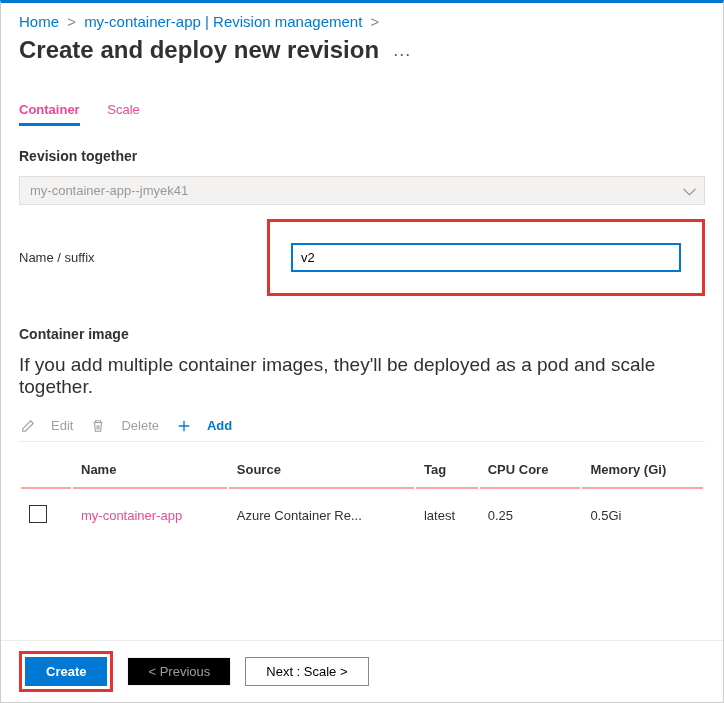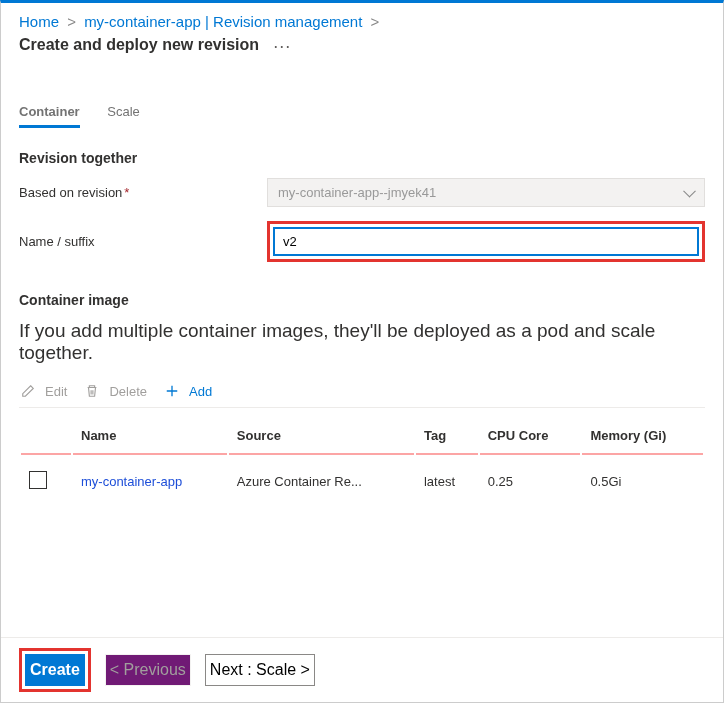--- a/index.html
+++ b/index.html
@@ -19,43 +19,43 @@
       padding: 10px 18px 0 18px;
     }
     .breadcrumb {
       font-size: 15px;
       color: #605e5c;
       margin-bottom: 6px;
     }
     .breadcrumb a { color: #0078d4; text-decoration: none; }
     .breadcrumb .sep { color: #888; padding: 0 4px; }
     h1.page-title {
-      font-size: 16px;
-      font-weight: 600;
-      margin-bottom: 16px;
+      font-size: 24px;
+      font-weight: 600;
+      margin-bottom: 4px;
       display: inline-block;
     }
     .ellipsis-btn {
       display: inline-block;
       margin-left: 10px;
       color: #605e5c;
       cursor: pointer;
       font-size: 18px;
       vertical-align: middle;
     }
     .tabs {
       margin-top: 28px;
       border-bottom: none;
     }
     .tab {
       display: inline-block;
       padding: 6px 0;
       margin-right: 24px;
       cursor: pointer;
-      color: #737373;
+      color: #ec4899;
       border-bottom: 3px solid transparent;
     }
     .tab.active {
       font-weight: 600;
       border-bottom: 3px solid #0078d4;
     }
     .section-title {
       font-weight: 600;
       margin-top: 22px;
       margin-bottom: 12px;
@@ -94,49 +94,49 @@
       right: 10px;
       top: 50%;
       width: 8px;
       height: 8px;
       border-right: 1px solid #888;
       border-bottom: 1px solid #888;
       transform: translateY(-70%) rotate(45deg);
     }
     .input-highlight-wrap {
       border: 3px solid #e3342f;
-      padding: 3px;
+      padding: 21px;
     }
     .input-highlight-wrap input {
       width: 100%;
       border: 2px solid #0078d4;
       padding: 5px 8px;
       font-size: 13px;
       outline: none;
       font-family: inherit;
     }
     .toolbar {
       margin-top: 18px;
       display: flex;
       gap: 14px;
       border-bottom: 1px solid #edebe9;
       padding-bottom: 6px;
       align-items: center;
     }
     .tbtn {
       color: #a19f9d;
       display: inline-flex;
-      align-items: flex-start;
-      gap: 10px;
+      align-items: flex-end;
+      gap: 16px;
       font-size: 13px;
       cursor: pointer;
       padding: 2px;
     }
     .tbtn svg { width: 14px; height: 14px; }
-    .tbtn.add { color: #0078d4; }
+    .tbtn.add { color: #0078d4; font-weight: bold; }
     .table {
       width: 100%;
       margin-top: 8px;
     }
     .table thead th {
       text-align: left;
       font-weight: 600;
       font-size: 13px;
       padding: 10px 8px;
       border-bottom: 2px solid #fca5a5;
@@ -145,48 +145,48 @@
       font-size: 13px;
       padding: 14px 8px;
       vertical-align: middle;
     }
     .checkbox {
       width: 18px; height: 18px;
       border: 1px solid #323130;
       display: inline-block;
       cursor: pointer;
     }
-    .link { color: #1d4ed8; cursor: pointer; }
+    .link { color: #ec4899; cursor: pointer; }
     .footer {
       position: absolute;
       left: 0; right: 0; bottom: 0;
       border-top: 1px solid #edebe9;
       padding: 10px 18px;
       display: flex;
       gap: 14px;
       align-items: center;
       background: #fff;
     }
     .btn {
-      padding: 6px 4px;
-      font-size: 16px;
+      padding: 6px 20px;
+      font-size: 13px;
       border: 1px solid #8a8886;
       background: #fff;
       cursor: pointer;
       font-family: inherit;
       text-align: center;
     }
     .btn.primary {
       background: #0078d4;
       border: 1px solid #0078d4;
       color: #fff;
       font-weight: 600;
     }
     .btn.disabled {
-      background: #701a75;
+      background: #000000;
       color: #a19f9d;
       border: 1px solid #f3f2f1;
       cursor: default;
     }
     .btn-highlight {
       border: 3px solid #e3342f;
       padding: 3px;
       display: inline-block;
     }
   </style>
@@ -205,23 +205,20 @@
   <span class="ellipsis-btn">···</span>
 
   <div class="tabs">
     <span class="tab active">Container</span>
     <span class="tab">Scale</span>
   </div>
 
   <div class="section-title">Revision together</div>
 
   <div class="form-row">
-    <div class="form-label">
-      <span>Based on revision</span><span class="required">*</span>
-    </div>
     <div class="form-control-wrap">
       <div class="select-fake">my-container-app--jmyek41</div>
     </div>
   </div>
 
   <div class="form-row">
     <div class="form-label">Name / suffix</div>
     <div class="form-control-wrap">
       <div class="input-highlight-wrap">
         <input type="text" value="v2" style="">

